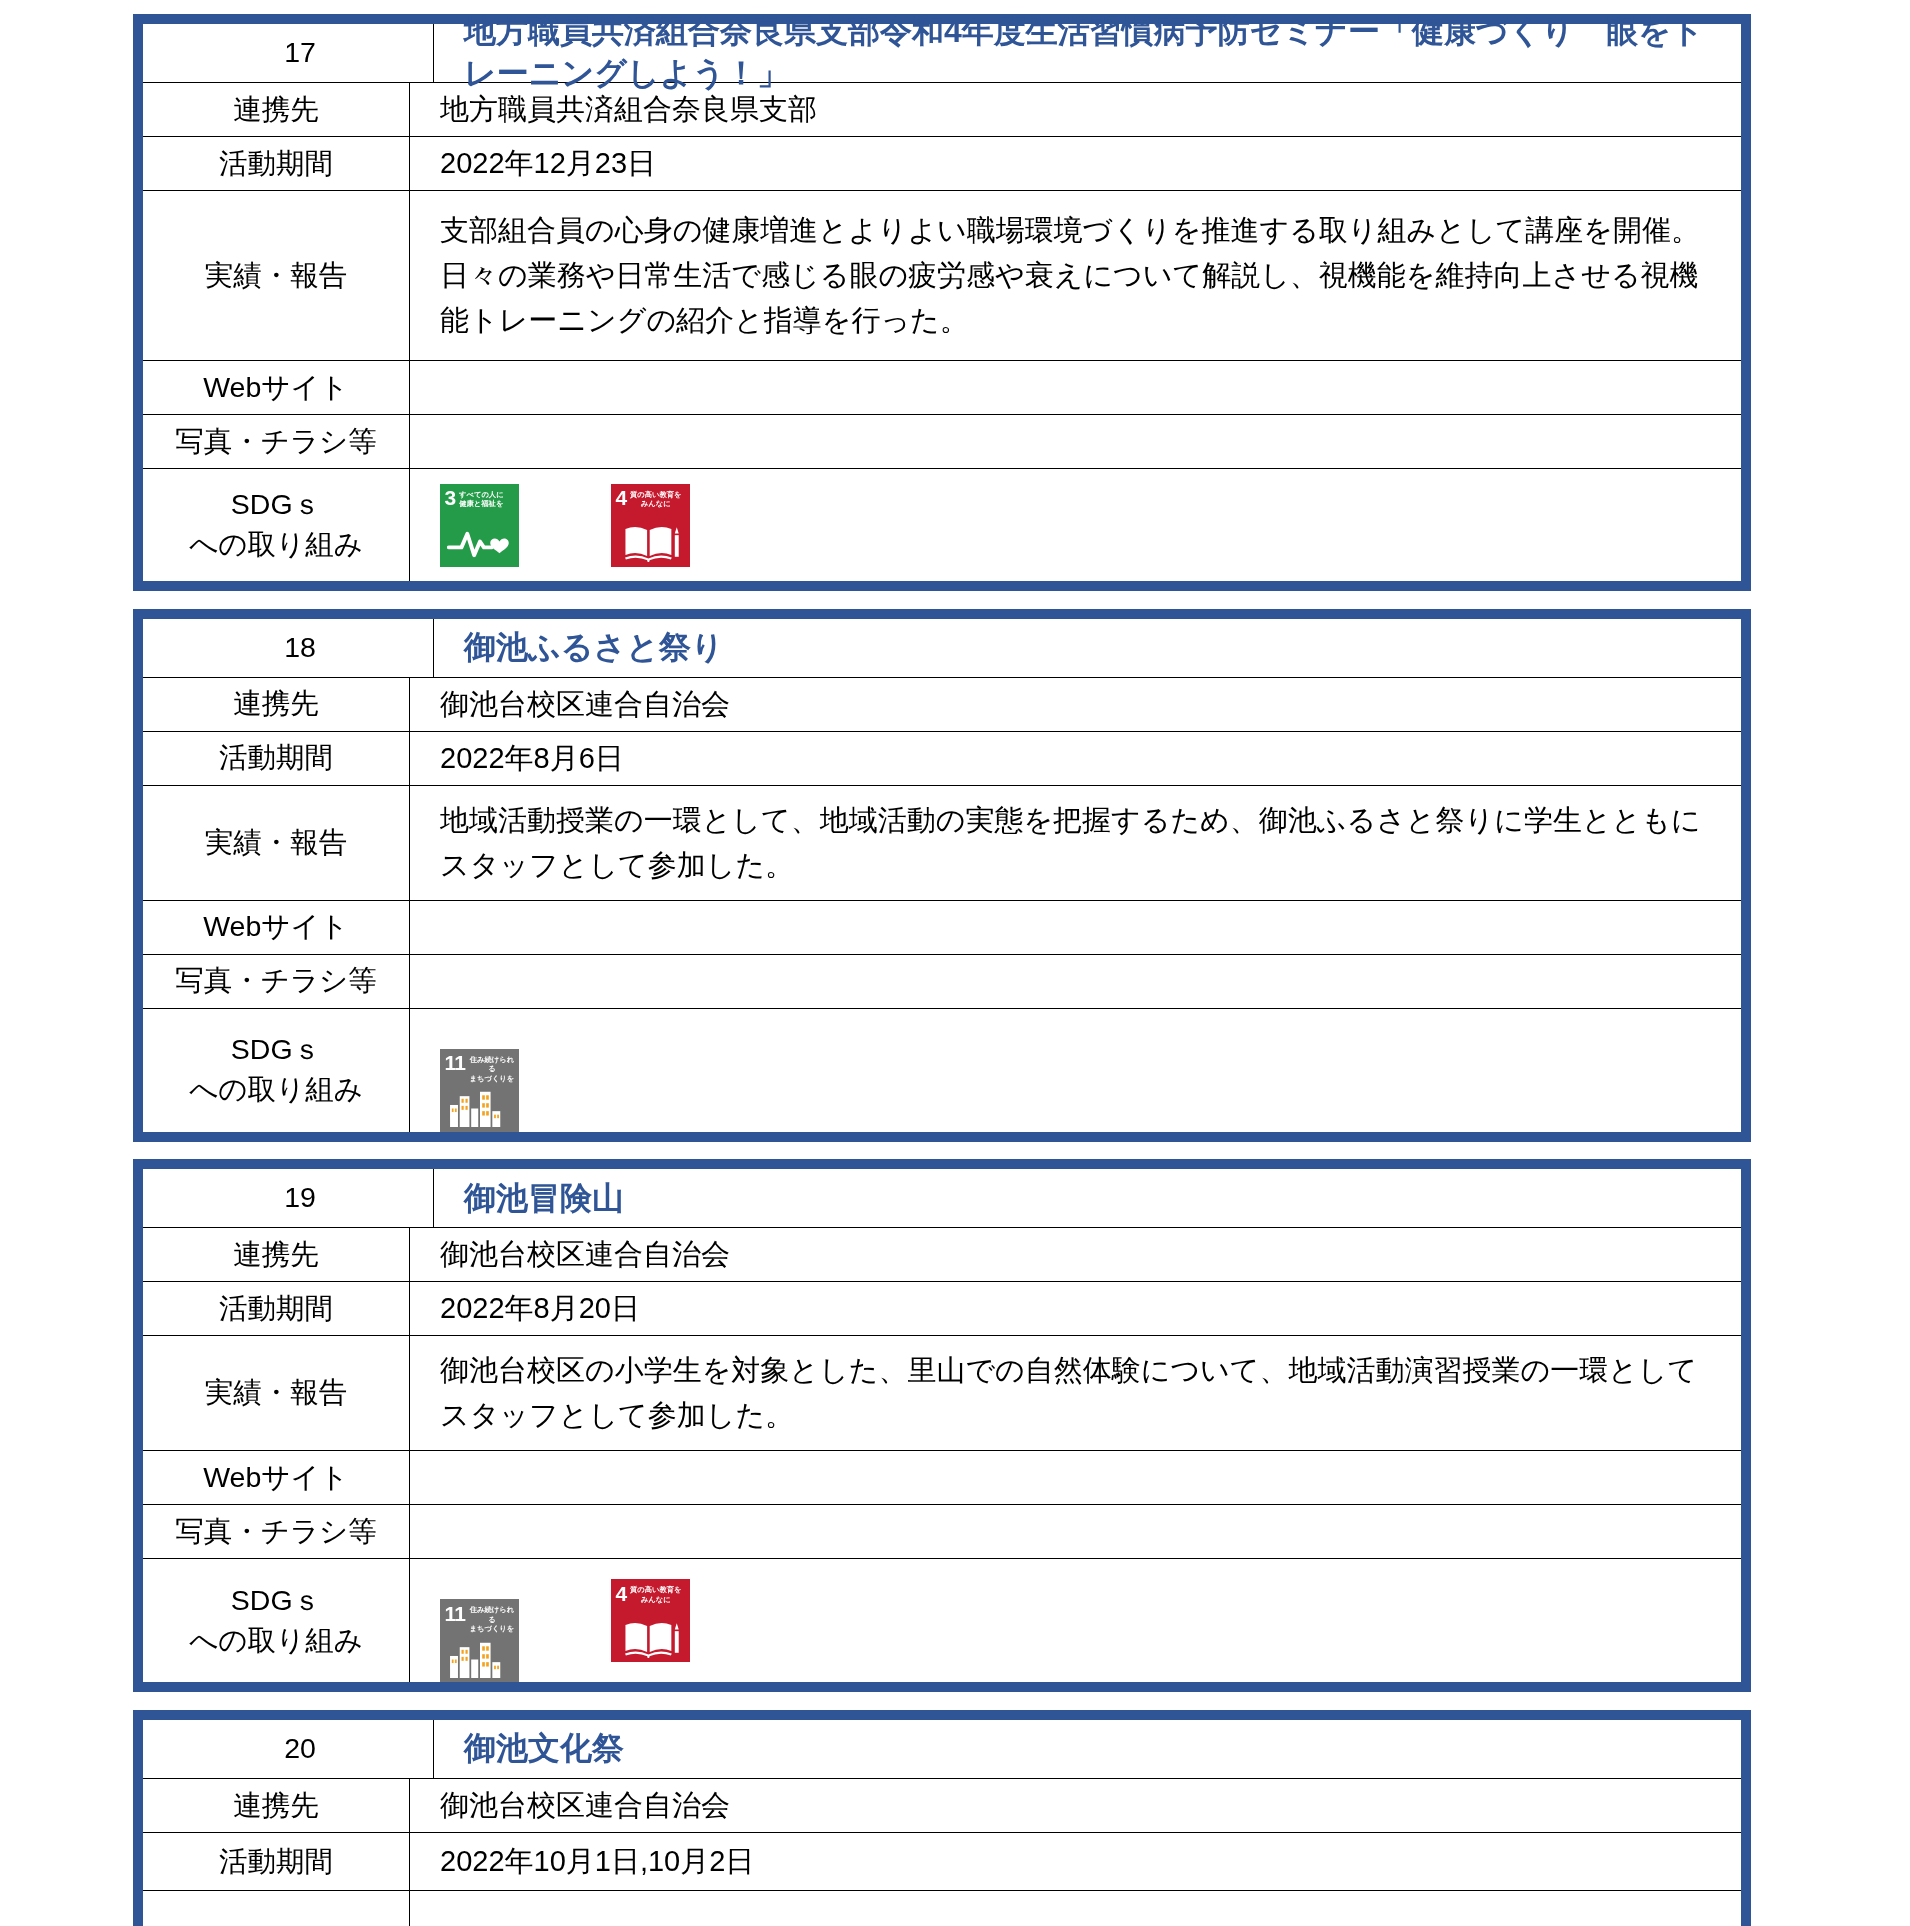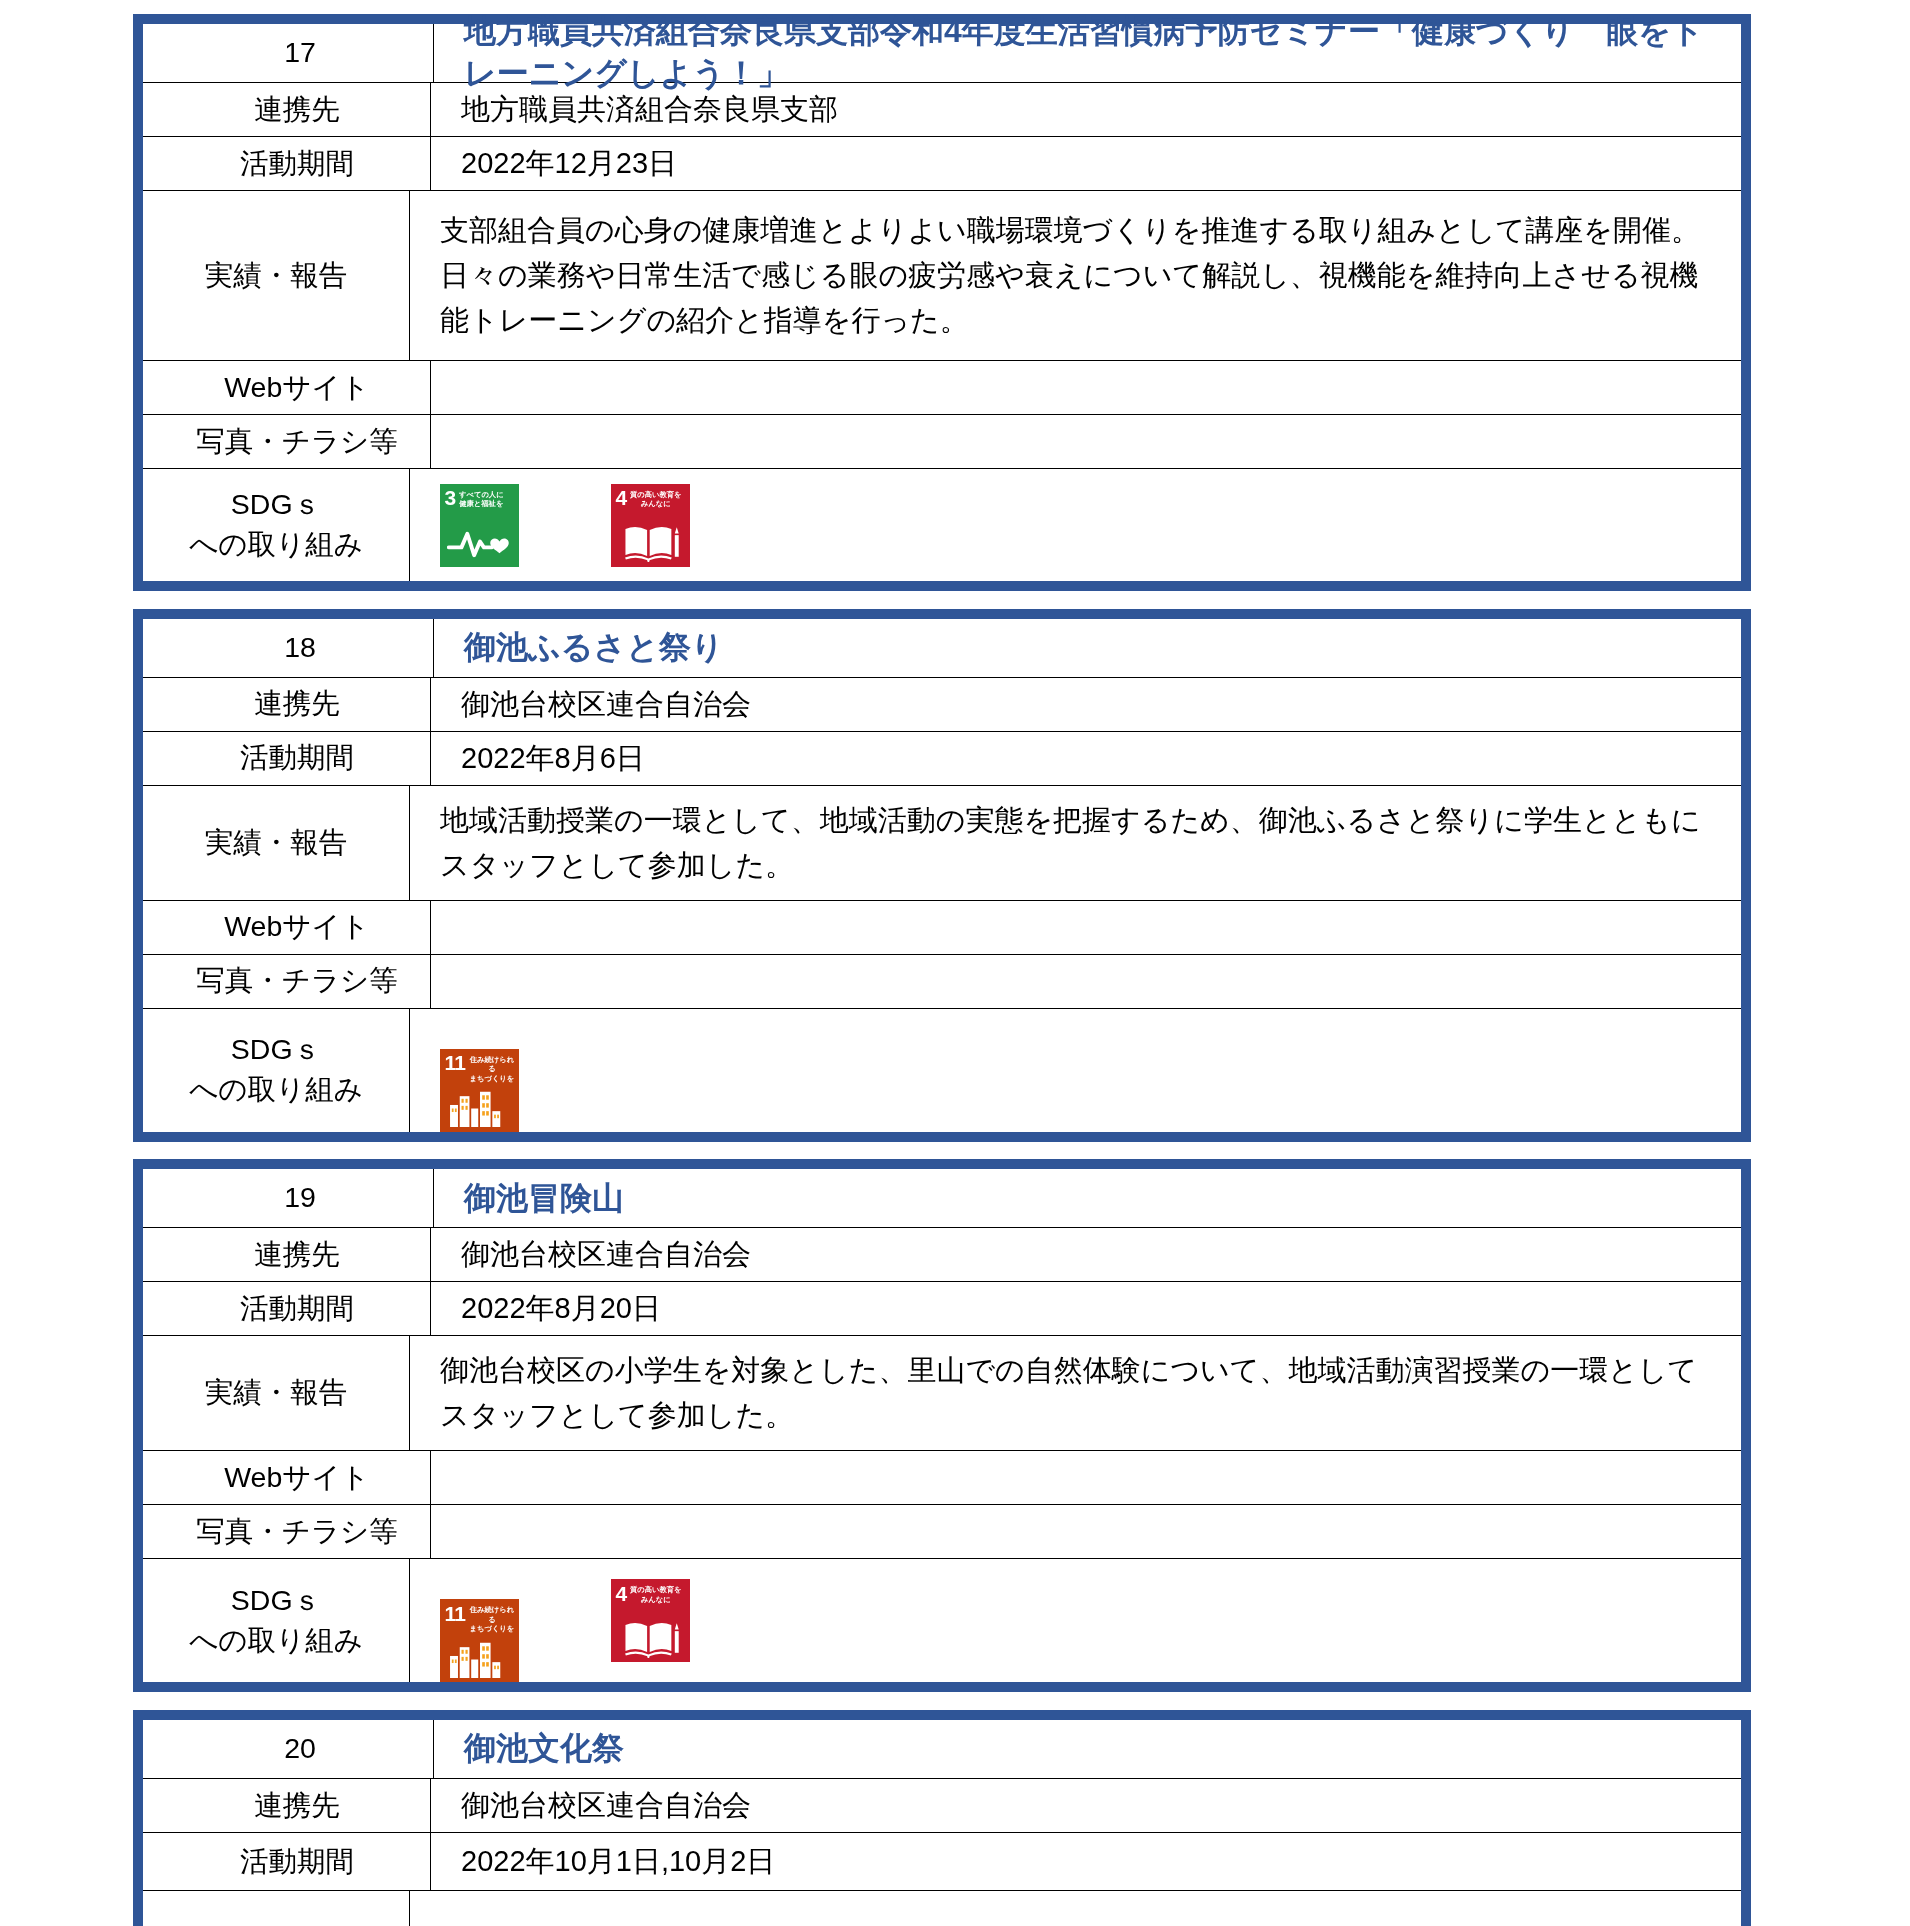--- a/index.html
+++ b/index.html
@@ -27,21 +27,21 @@
     align-items:center;justify-content:center;
     text-align:center;
     font-size:28.5px;line-height:1.4;
   }
   .value-cell{
     flex:1;display:flex;align-items:center;
     padding:5.4px 23px 5.4px 30px;
     font-size:29px;line-height:1.55;
   }
   .row-title{height:58px;}
-  .row-std{height:53px;padding-left:21px;}
+  .row-std{height:53px;}
   .table-17 .row-report{height:169px;}
   .table-18 .row-report,.table-19 .row-report,.table-20 .row-report{height:114px;}
   .table-17 .row-sdg{height:112px;}
   .table-18 .row-sdg,.table-19 .row-sdg{height:123px;}
   .table-20 .row-period{height:57px;}
 
   .record-title{
     color:#2F5597;font-weight:bold;font-size:32px;line-height:1.3;
   }
   .record-number{font-size:28.5px;}
@@ -50,21 +50,21 @@
   .sdg-cell{gap:92px;}
   .sdg-icon{
     width:79px;height:83px;
     box-sizing:border-box;
     padding:4.6px 3.9px 3.9px 4.6px;
     display:flex;flex-direction:column;
     flex:0 0 auto;
   }
   .sdg-g3{background:#239B48;}
   .sdg-g4{background:#C5192D;}
-  .sdg-g11{background:#c2410c;margin-top:40px;}
+  .sdg-g11{background:#737373;margin-top:40px;}
   .sdg-head{display:flex;align-items:flex-start;gap:3.5px;}
   .sdg-num{color:#fff;font-weight:bold;font-size:21px;line-height:0.95;letter-spacing:-0.8px;}
   .sdg-label{color:#fff;font-weight:bold;font-size:7.3px;line-height:1.3;text-align:center;padding-top:1.5px;}
   .sdg-label span{display:block;}
   .sdg-picto{margin:auto auto 0.8px auto;display:block;}
 </style>
 </head>
 <body>
 
 <div class="page">

